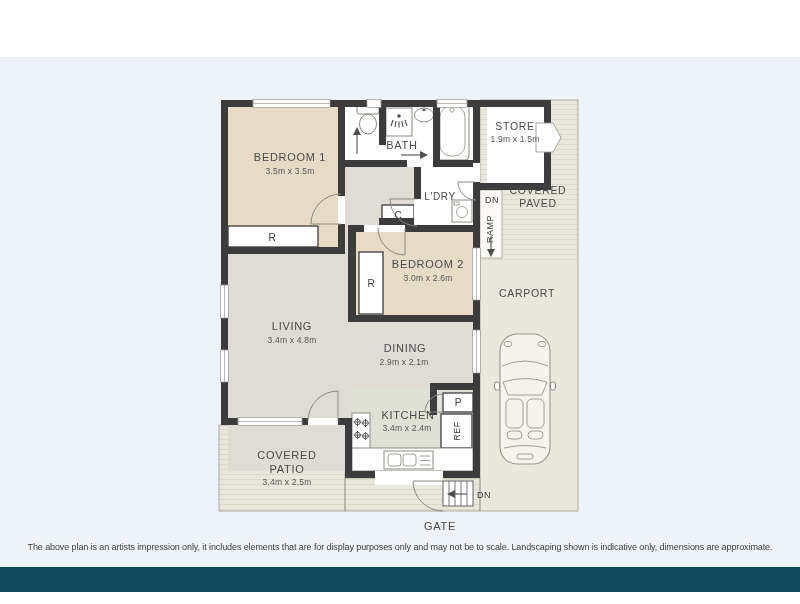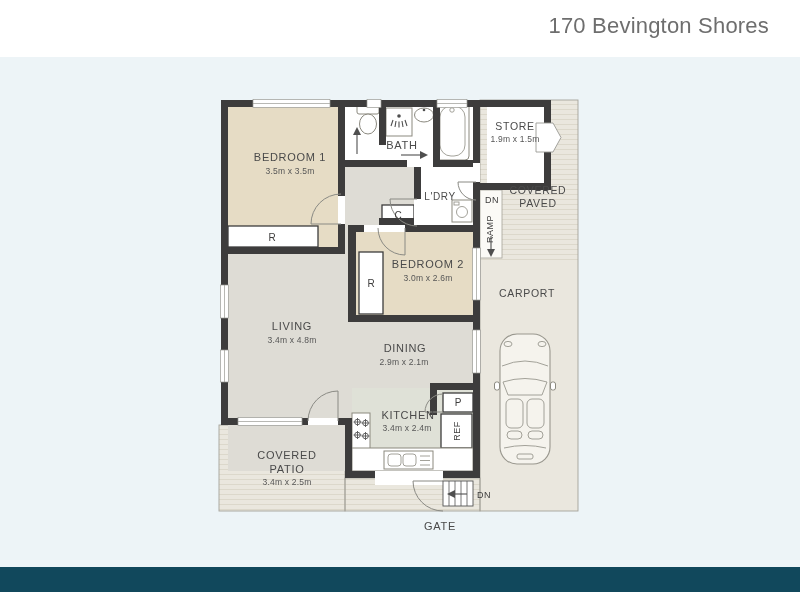--- a/index.html
+++ b/index.html
@@ -37,21 +37,20 @@
   .lbl2{font-size:10.5px;fill:#4a4a4a;letter-spacing:.7px;text-anchor:middle;}
   .lbl10{font-size:10px;fill:#4a4a4a;letter-spacing:.6px;text-anchor:middle;}
   .dim{font-size:8.5px;fill:#565656;letter-spacing:.2px;text-anchor:middle;}
   .mk{font-size:10px;fill:#3d3c3c;text-anchor:middle;}
   .mk2{font-size:9px;fill:#3d3c3c;text-anchor:middle;letter-spacing:.5px;}
 </style>
 </head>
 <body>
 
 <div class="page">
-  <div class="title">170 Bevington Shores</div>
 
   <div class="plan-band">
     <svg width="800" height="510" viewBox="0 57 800 510">
       <defs>
         <pattern id="stripes" width="6" height="5" patternUnits="userSpaceOnUse">
           <rect width="6" height="5" fill="#eae7de"></rect>
           <line x1="0" y1="4.5" x2="6" y2="4.5" stroke="#dcd8cb" stroke-width="1"></line>
         </pattern>
         <g id="burner" stroke="#555" fill="none" stroke-width=".9">
           <circle r="2.8"></circle>
@@ -243,14 +242,15 @@
         <text x="398" y="219" class="mk">C</text>
         <text x="458" y="406" class="mk">P</text>
         <text x="456.5" y="434" transform="rotate(-90 456.5 431)" class="mk2">REF</text>
         <text x="490" y="232" transform="rotate(-90 490 229)" class="mk2">RAMP</text>
         <text x="492" y="203" class="mk2">DN</text>
         <text x="484" y="498" text-anchor="start" class="mk2">DN</text>
       </g>
     </svg>
   </div>
 
+  <div class="disclaimer">The above plan is an artists impression only, it includes elements that are for display purposes only and may not be to scale. Landscaping shown is indicative only, dimensions are approximate.</div>
   <div class="bar"></div>
 </div>
 
 </body></html>

